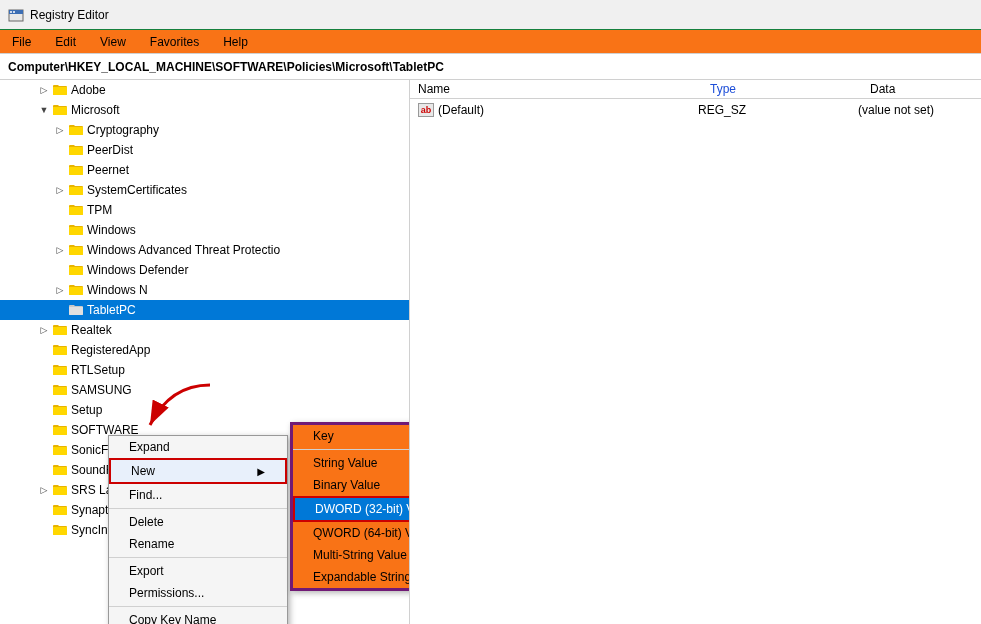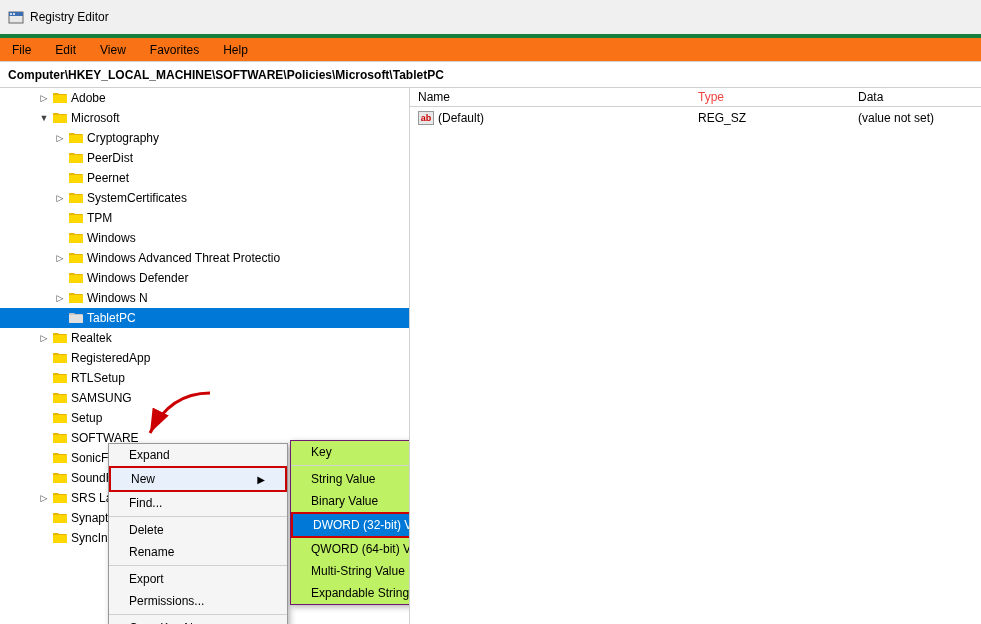--- a/index.html
+++ b/index.html
@@ -8,23 +8,23 @@
       font-size: 12px;
       background: #f0f0f0;
       user-select: none;
     }
 
     
     .title-bar {
       display: flex;
       align-items: center;
       background: #f0f0f0;
-      border-bottom: 4px solid #15803d;
+      border-bottom: 1px solid #15803d;
       padding: 4px 8px;
-      height: 38px;
+      height: 30px;
     }
     .title-bar-icon {
       width: 16px;
       height: 16px;
       margin-right: 6px;
     }
     .title-bar-text {
       font-size: 12px;
       color: #000;
     }
@@ -116,21 +116,21 @@
       overflow: hidden;
       background: #fff;
     }
     .right-pane-header {
       display: flex;
       border-bottom: 1px solid #d0d0d0;
       padding: 2px 8px;
       background: #fff;
     }
     .col-name { width: 280px; font-size: 12px; font-weight: 400; color: #000; }
-    .col-type { width: 160px; font-size: 12px; color: #ef4444; }
+    .col-type { width: 160px; font-size: 12px; color: #1d4ed8; margin-left: 12px; }
     .col-data { font-size: 12px; color: #000; }
 
     .right-pane-row {
       display: flex;
       align-items: center;
       padding: 2px 8px;
       height: 22px;
     }
 
     .reg-name { width: 280px; font-size: 12px; display: flex; align-items: center; gap: 4px; }
@@ -169,24 +169,24 @@
       display: flex;
       align-items: center;
       justify-content: space-between;
     }
     .ctx-divider { height: 1px; background: #d0d0d0; margin: 2px 0; }
     .ctx-arrow { font-size: 10px; }
 
     
     .submenu {
       position: absolute;
-      top: 352px;
+      top: 342px;
       left: 290px;
-      background: #bef264;
-      border: 1px solid #701a75;
+      background: #f97316;
+      border: 3px solid #701a75;
       box-shadow: 2px 2px 6px rgba(0,0,0,0.3);
       z-index: 101;
       min-width: 200px;
     }
     .sub-item {
       padding: 4px 20px;
       font-size: 12px;
       cursor: pointer;
       color: #000;
     }

